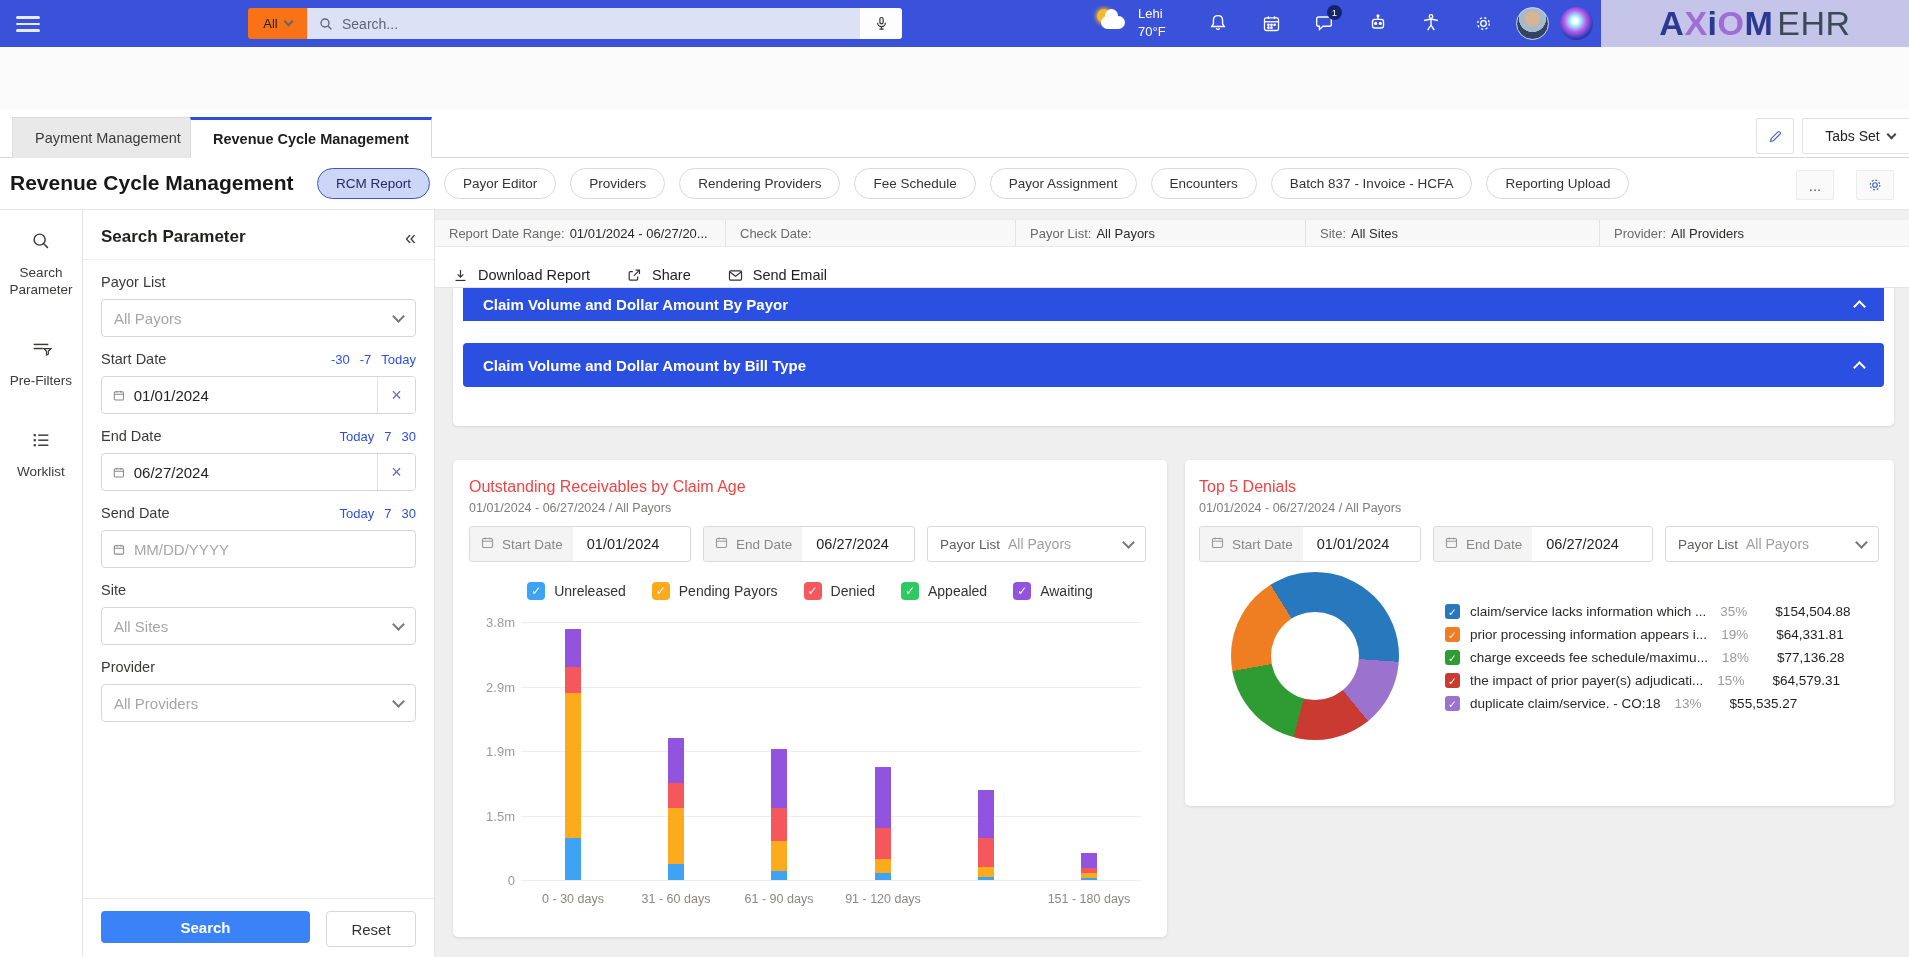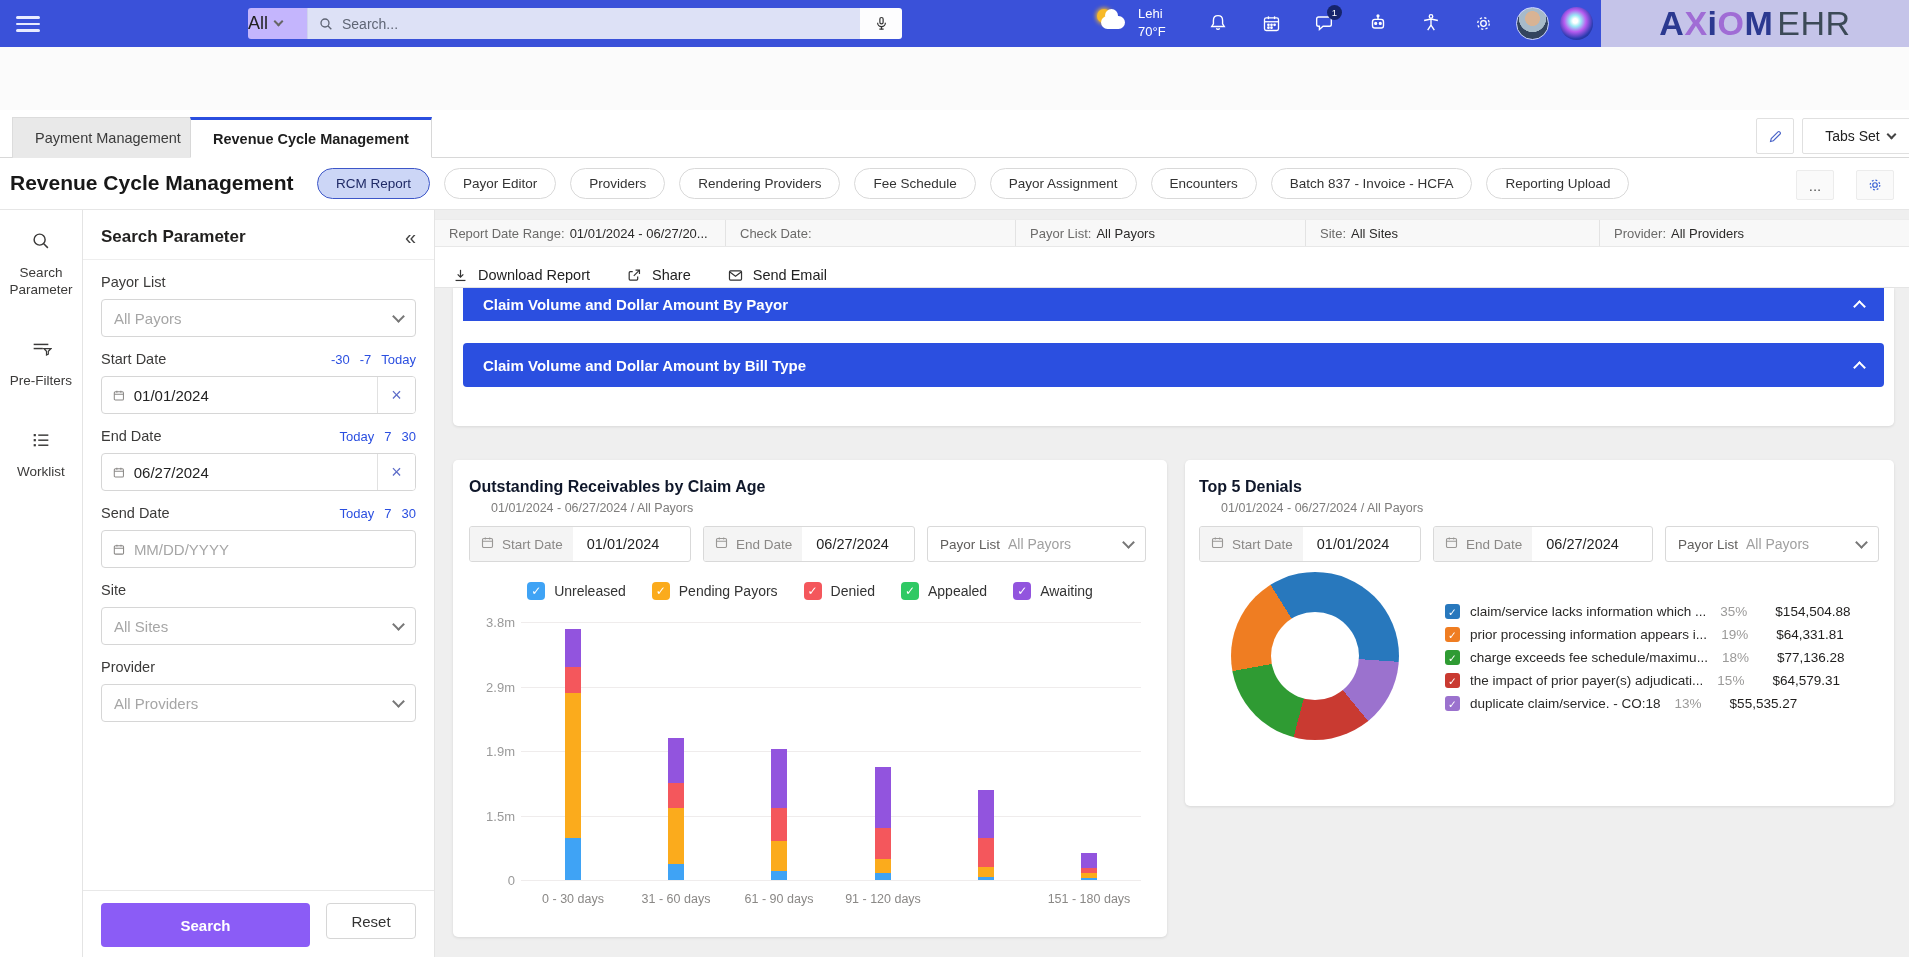--- a/index.html
+++ b/index.html
@@ -5,21 +5,21 @@
   * { margin:0; padding:0; box-sizing:border-box; }
   html,body { width:1909px; height:957px; overflow:hidden; }
   body { font-family:"Liberation Sans","DejaVu Sans",sans-serif; background:#f0f0f0; color:#252423; }
   #app { position:relative; width:1909px; height:957px; background:#fff; }
 
   
   .topbar { position:absolute; left:0; top:0; width:1909px; height:47px; background:#3a51d9; display:flex; align-items:center; }
   .hamburger { position:absolute; left:16px; top:12px; width:26px; height:22px; cursor:pointer; }
   .hamburger span { display:block; width:24px; height:2.5px; background:#e8ebff; margin:4px 0; border-radius:2px; }
   .searchgroup { position:absolute; left:248px; top:8px; height:31px; display:flex; border-radius:3px; overflow:hidden; }
-  .scope { width:60px; background:#c4b5fd; display:flex; align-items:center; gap:7px; font-size:18px; color:#222; border-right:1px solid #cfd3ee; cursor:pointer; }
+  .scope { width:60px; background:#f97316; display:flex; align-items:center; justify-content:center; gap:7px; font-size:13px; color:#222; border-right:1px solid #cfd3ee; cursor:pointer; }
   .searchbox { width:552px; background:#dde1f6; display:flex; align-items:center; padding:0 10px; gap:8px; }
   .searchbox input { border:none; outline:none; background:transparent; font-size:14px; color:#333; width:100%; font-family:inherit; }
   .searchbox input::placeholder { color:#5f6575; }
   .micbox { width:42px; background:#fdfdfe; display:flex; align-items:center; justify-content:center; cursor:pointer; }
   .tb-ico { width:26px; height:26px; display:flex; align-items:center; justify-content:center; cursor:pointer; position:absolute; top:10px; }
   .weather { position:absolute; left:1095px; top:6px; width:34px; height:34px; }
   .sun { position:absolute; left:2px; top:3px; width:14px; height:14px; border-radius:50%; background:#f7b928; box-shadow:0 0 4px 1px #f7b928; }
   .cloud { position:absolute; left:6px; top:10px; width:24px; height:13px; background:#fff; border-radius:8px; }
   .cloud:before { content:""; position:absolute; left:4px; top:-7px; width:13px; height:13px; background:#fff; border-radius:50%; }
   .citytemp { position:absolute; left:1138px; top:5px; color:#fff; font-size:13px; line-height:18px; }
@@ -74,41 +74,41 @@
   .flinks { display:flex; gap:10px; }
   .flinks span { color:#2b4fe0; font-size:13px; cursor:pointer; }
   .select { height:38px; border:1px solid #d6d6d6; border-radius:4px; display:flex; align-items:center; padding:0 12px; cursor:pointer; background:#fff; }
   .select .ph { color:#a6a6a6; font-size:15px; flex:1; }
   .dinput { height:38px; border:1px solid #d6d6d6; border-radius:4px; display:flex; align-items:stretch; background:#fff; overflow:hidden; }
   .dinput .dval { flex:1; display:flex; align-items:center; gap:8px; padding:0 10px; }
   .dinput input { border:none; outline:none; font-size:15px; color:#222; width:100%; font-family:inherit; }
   .dinput input::placeholder { color:#a6a6a6; }
   .xbtn { width:38px; border-left:1px solid #e1e1e1; display:flex; align-items:center; justify-content:center; color:#5f6ec9; font-size:18px; cursor:pointer; background:#fff; }
   .panelfoot { position:absolute; left:0; bottom:0; width:100%; border-top:1px solid #e8e8e8; padding:12px 18px 10px 18px; display:flex; gap:16px; }
-  .btn-search { flex:1; height:44px; background:#8b5cf6; border:none; border-radius:4px; color:#fff; font-size:15px; font-weight:700; cursor:pointer; font-family:inherit; }
+  .btn-search { flex:1; height:32px; background:#3b82f6; border:none; border-radius:4px; color:#fff; font-size:15px; font-weight:700; cursor:pointer; font-family:inherit; }
   .btn-reset { width:90px; height:36px; background:#fff; border:1px solid #d6d6d6; border-radius:4px; color:#333; font-size:15px; cursor:pointer; font-family:inherit; }
 
   .main { flex:1; background:#efefef; position:relative;padding-left:40px; }
   .infobar { position:absolute; left:0; top:9px; width:100%; height:28px; background:#f8f8f8; border-top:1px solid #ececec; border-bottom:1px solid #e8e8e8; display:flex; align-items:center; font-size:13px; }
   .infocell { padding:0 14px; height:100%; display:flex; align-items:center; gap:5px; border-right:1px solid #e3e3e3; }
   .infocell:last-child { border-right:none; }
   .infocell .il { color:#6b6a69; } .infocell .iv { color:#2b2a29; }
   .actionbar { position:absolute; left:0; top:37px; width:100%; height:41px; background:#fff; border-bottom:1px solid #e5e5e5; display:flex; align-items:center; gap:36px; padding:0 17px; }
   .act { display:flex; align-items:center; gap:9px; font-size:14.5px; color:#222; cursor:pointer;margin-top:16px; }
 
   .card { position:absolute; background:#fff; border-radius:5px; box-shadow:0 1px 3px rgba(0,0,0,.10); }
   .card1 { left:18px; top:78px; width:1441px; height:138px; border-radius:0 0 5px 5px; overflow:hidden; }
   .secbar { position:absolute; left:10px; width:1421px; background:#2b4fe0; color:#fff; display:flex; align-items:center; justify-content:space-between; padding:0 20px; font-size:15px; font-weight:700; cursor:pointer; }
   .chev { width:9px; height:9px; border-right:2px solid #777; border-bottom:2px solid #777; display:inline-block; }
   .chev.down { transform:rotate(45deg); margin-top:-4px; }
   .chev.up { transform:rotate(-135deg); margin-top:4px; }
   .chev.white { border-color:#fff; }
 
-  .cardtitle { font-size:16px; font-weight:700; color:#0f172a; }
-  .cardsub { font-size:12.5px; color:#7d7c7b; margin-top:5px;margin-left:22px; }
+  .cardtitle { font-size:16px; font-weight:400; color:#ef4444; }
+  .cardsub { font-size:12.5px; color:#7d7c7b; margin-top:5px; }
   .filterrow { display:flex; gap:12px; margin-top:11px; }
   .fgrp { height:36px; border:1px solid #d9d9d9; border-radius:3px; display:flex; align-items:stretch; overflow:hidden; background:#fff; }
   .fglab { background:#f4f4f4; display:flex; align-items:center; gap:7px; padding:0 10px; color:#8a8886; font-size:13.5px; white-space:nowrap; }
   .fgval { display:flex; align-items:center; padding:0 14px; font-size:14.5px; color:#1f1f1f; white-space:nowrap; }
   .fgrp.sel { align-items:center; padding:0 12px; gap:8px; cursor:pointer; }
   .fgrp.sel .slab { color:#605e5c; font-size:13.5px; }
   .fgrp.sel .sval { color:#a0a0a0; font-size:14px; flex:1; }
 
   .card2 { left:18px; top:250px; width:714px; height:477px; padding:18px 16px; }
   .card3 { left:750px; top:250px; width:709px; height:346px; padding:18px 14px; }

